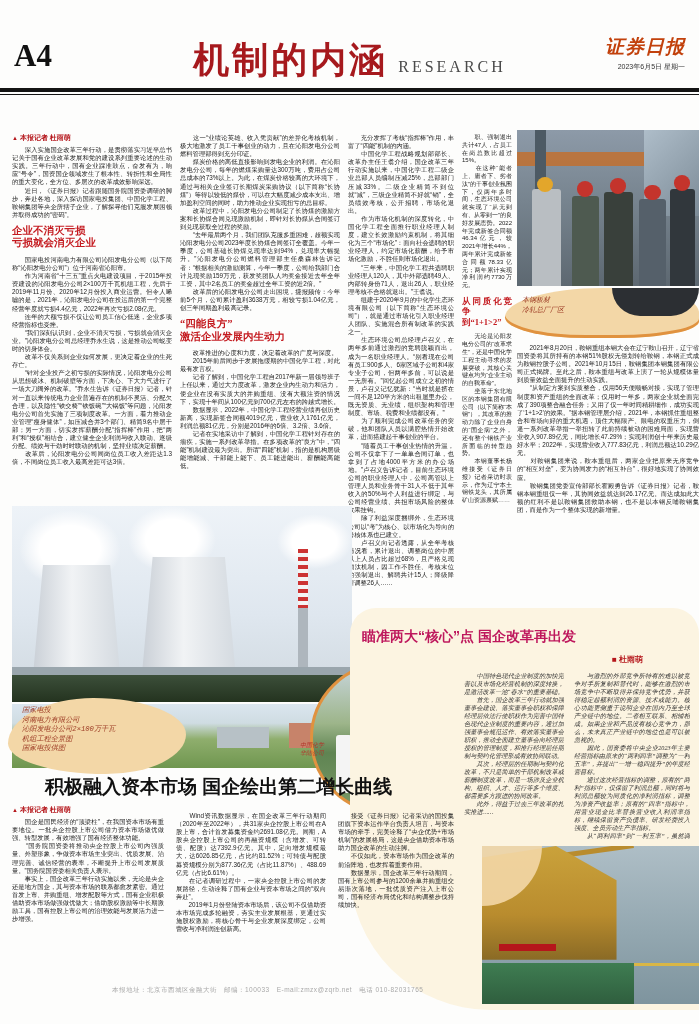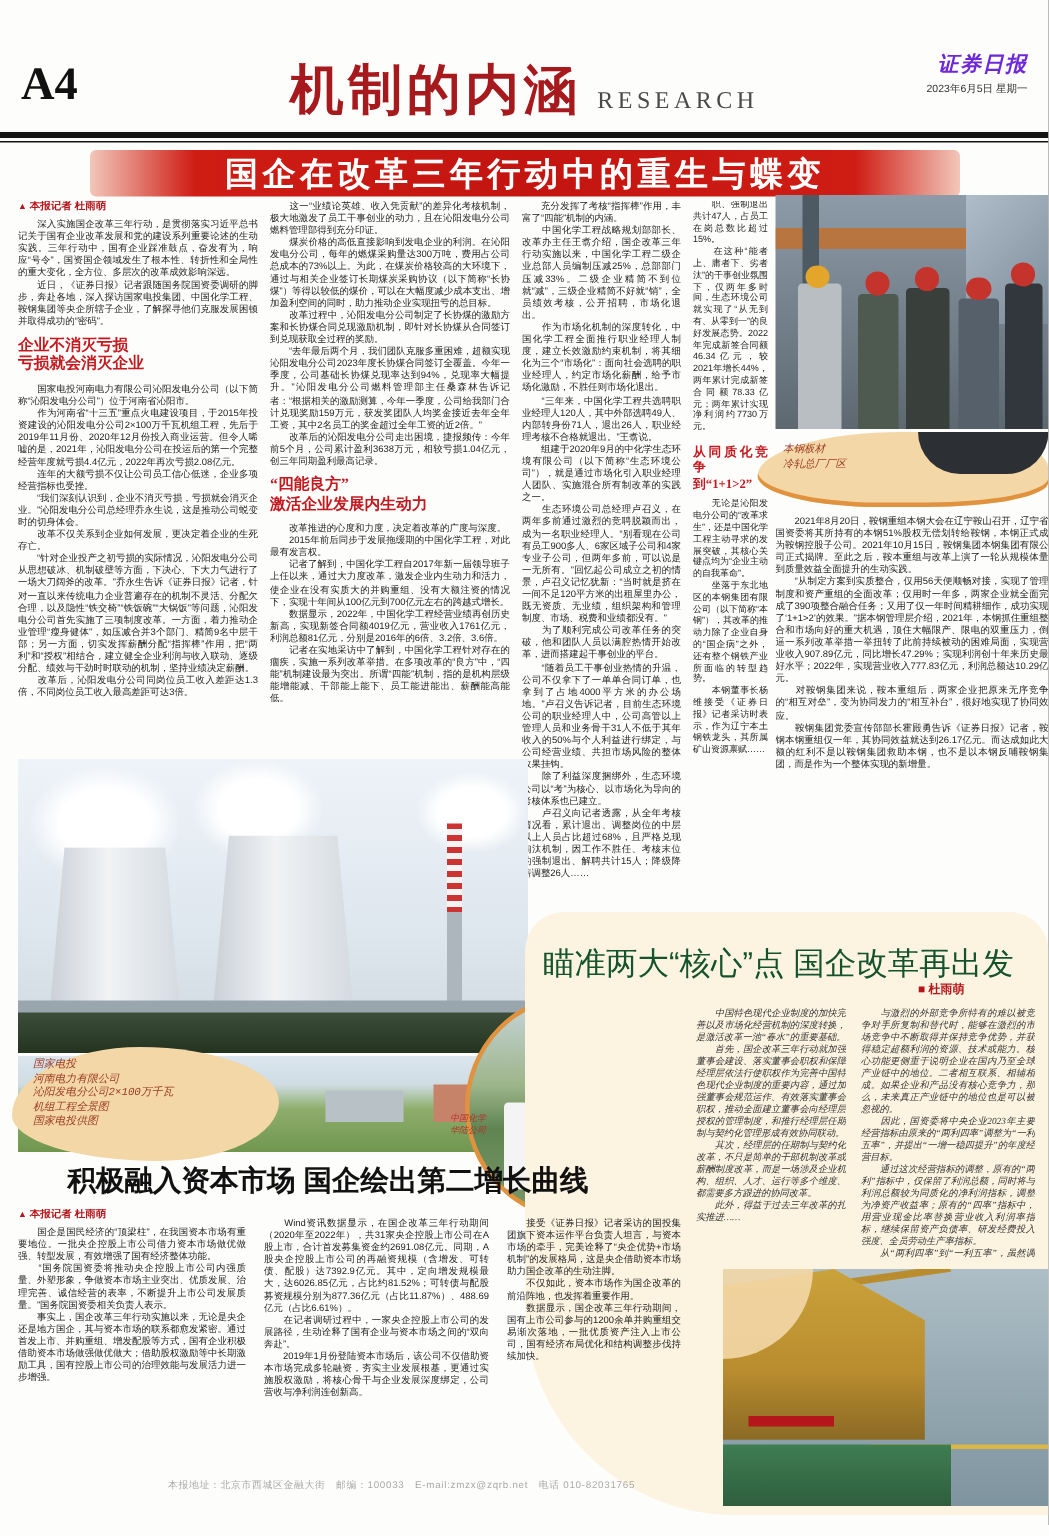--- a/index.html
+++ b/index.html
@@ -8,22 +8,22 @@
   .abs{position:absolute;}
   
   .pageno{left:14px;top:38px;font-family:"Liberation Serif","DejaVu Serif",serif;
           font-size:31px;font-weight:bold;color:#111;}
   .section-cn{left:0;top:36px;width:699px;text-align:center;}
   .section-cn .cn{font-family:"Liberation Serif","DejaVu Serif",serif;font-size:36px;
                   font-weight:bold;color:#a6191d;letter-spacing:3px;}
   .section-cn .en{font-family:"Liberation Serif","DejaVu Serif",serif;font-size:16px;
                   color:#4a4a4a;letter-spacing:3px;margin-left:10px;}
   .masthead{right:14px;top:34px;text-align:right;}
-  .masthead .logo{font-family:Liberation Mono, monospace;font-size:14px;
-                  font-weight:bold;font-style:italic;color:#6d28d9;letter-spacing:1px;}
+  .masthead .logo{font-family:Liberation Mono, monospace;font-size:19px;
+                  font-weight:bold;font-style:italic;color:#c2410c;letter-spacing:1px;}
   .masthead .date{font-size:7px;color:#333;margin-top:2px;}
   .rule1{left:0;top:88px;width:699px;height:4px;background:#141414;}
   .rule2{left:0;top:94px;width:699px;height:1px;background:#141414;}
   
   .ribbon{left:60px;top:100px;width:580px;height:31px;border-radius:4px;
           background:linear-gradient(90deg,#f2c7ba 0%,#cf1d14 12%,#c31410 50%,#cf1d14 88%,#f2c7ba 100%);
           display:flex;align-items:center;justify-content:center;}
   .ribbon span{color:#fff;font-size:22px;font-weight:bold;letter-spacing:3px;}
   
   .col{position:absolute;overflow:hidden;font-size:6.3px;line-height:8.1px;text-align:justify;color:#222;}
@@ -65,21 +65,21 @@
   .tanblob{position:absolute;background:#f3d7a7;}
   .tanblob.b1{border-radius:60% 40% 50% 50%/70% 60% 40% 50%;
               box-shadow:inset 0 -3px 0 #e0923f;}
   .photo-caption{position:absolute;color:#9c3a24;font-size:7px;line-height:9.5px;font-style:italic;
                  font-family:Liberation Mono, monospace;white-space:pre-line;}
   .crescent{position:absolute;background:#2c2f33;border-radius:0 0 70px 70px;}
   
   .a2-headline{position:absolute;font-size:19px;font-weight:bold;color:#111;letter-spacing:0px;white-space:nowrap;}
   
   .combox{position:absolute;background:#fcf4e1;border-radius:26px 26px 0 140px;}
-  .combox-title{position:absolute;font-size:21px;font-weight:normal;color:#14532d;white-space:nowrap;}
+  .combox-title{position:absolute;font-size:14px;font-weight:bold;color:#be185d;white-space:nowrap;}
   .combox-author{position:absolute;color:#b5161b;font-size:8px;font-weight:bold;}
   .kai{font-family:"Liberation Serif","DejaVu Serif",serif;font-style:italic;color:#333;}
   
   .footer{position:absolute;font-size:6.5px;color:#a9a9a9;letter-spacing:.5px;}
 </style>
 </head>
 <body>
 
 <div class="page">
 
@@ -87,23 +87,20 @@
   <div class="abs section-cn">
     <span class="cn">机制的内涵</span><span class="en">RESEARCH</span>
   </div>
   <div class="abs masthead">
     <div class="logo"><span>证券日报</span></div>
     <div class="date">2023年6月5日 星期一</div>
   </div>
   <div class="abs rule1"></div>
   <div class="abs rule2"></div>
 
-  <div class="abs ribbon">
-    <span>国企在改革三年行动中的重生与蝶变</span>
-  </div>
 
   <div class="col" style="left:180px;top:134px;width:160px;height:420px;">
     <div class="body">　　这一“业绩论英雄、收入凭贡献”的差异化考核机制，极大地激发了员工干事创业的动力，且在沁阳发电分公司燃料管理部得到充分印证。
 　　煤炭价格的高低直接影响到发电企业的利润。在沁阳发电分公司，每年的燃煤采购量达300万吨，费用占公司总成本的73%以上。为此，在煤炭价格较高的大环境下，通过与相关企业签订长期煤炭采购协议（以下简称“长协煤”）等得以较低的煤价，可以在大幅度减少成本支出、增加盈利空间的同时，助力推动企业实现扭亏的总目标。
 　　改革过程中，沁阳发电分公司制定了长协煤的激励方案和长协煤合同兑现激励机制，即针对长协煤从合同签订到兑现获取全过程的奖励。
 　　“去年最后两个月，我们团队克服多重困难，超额实现沁阳发电分公司2023年度长协煤合同签订全覆盖。今年一季度，公司基础长协煤兑现率达到94%，兑现率大幅提升。”沁阳发电分公司燃料管理部主任桑森林告诉记者：“根据相关的激励测算，今年一季度，公司给我部门合计兑现奖励159万元，获发奖团队人均奖金接近去年全年工资，其中2名员工的奖金超过全年工资的近2倍。”
 　　改革后的沁阳发电分公司走出困境，捷报频传：今年前5个月，公司累计盈利3638万元，相较亏损1.04亿元，创三年同期盈利最高记录。</div>
     <div class="subhead">“四能良方”
 激活企业发展内生动力</div>
     <div class="body">　　改革推进的心度和力度，决定着改革的广度与深度。

